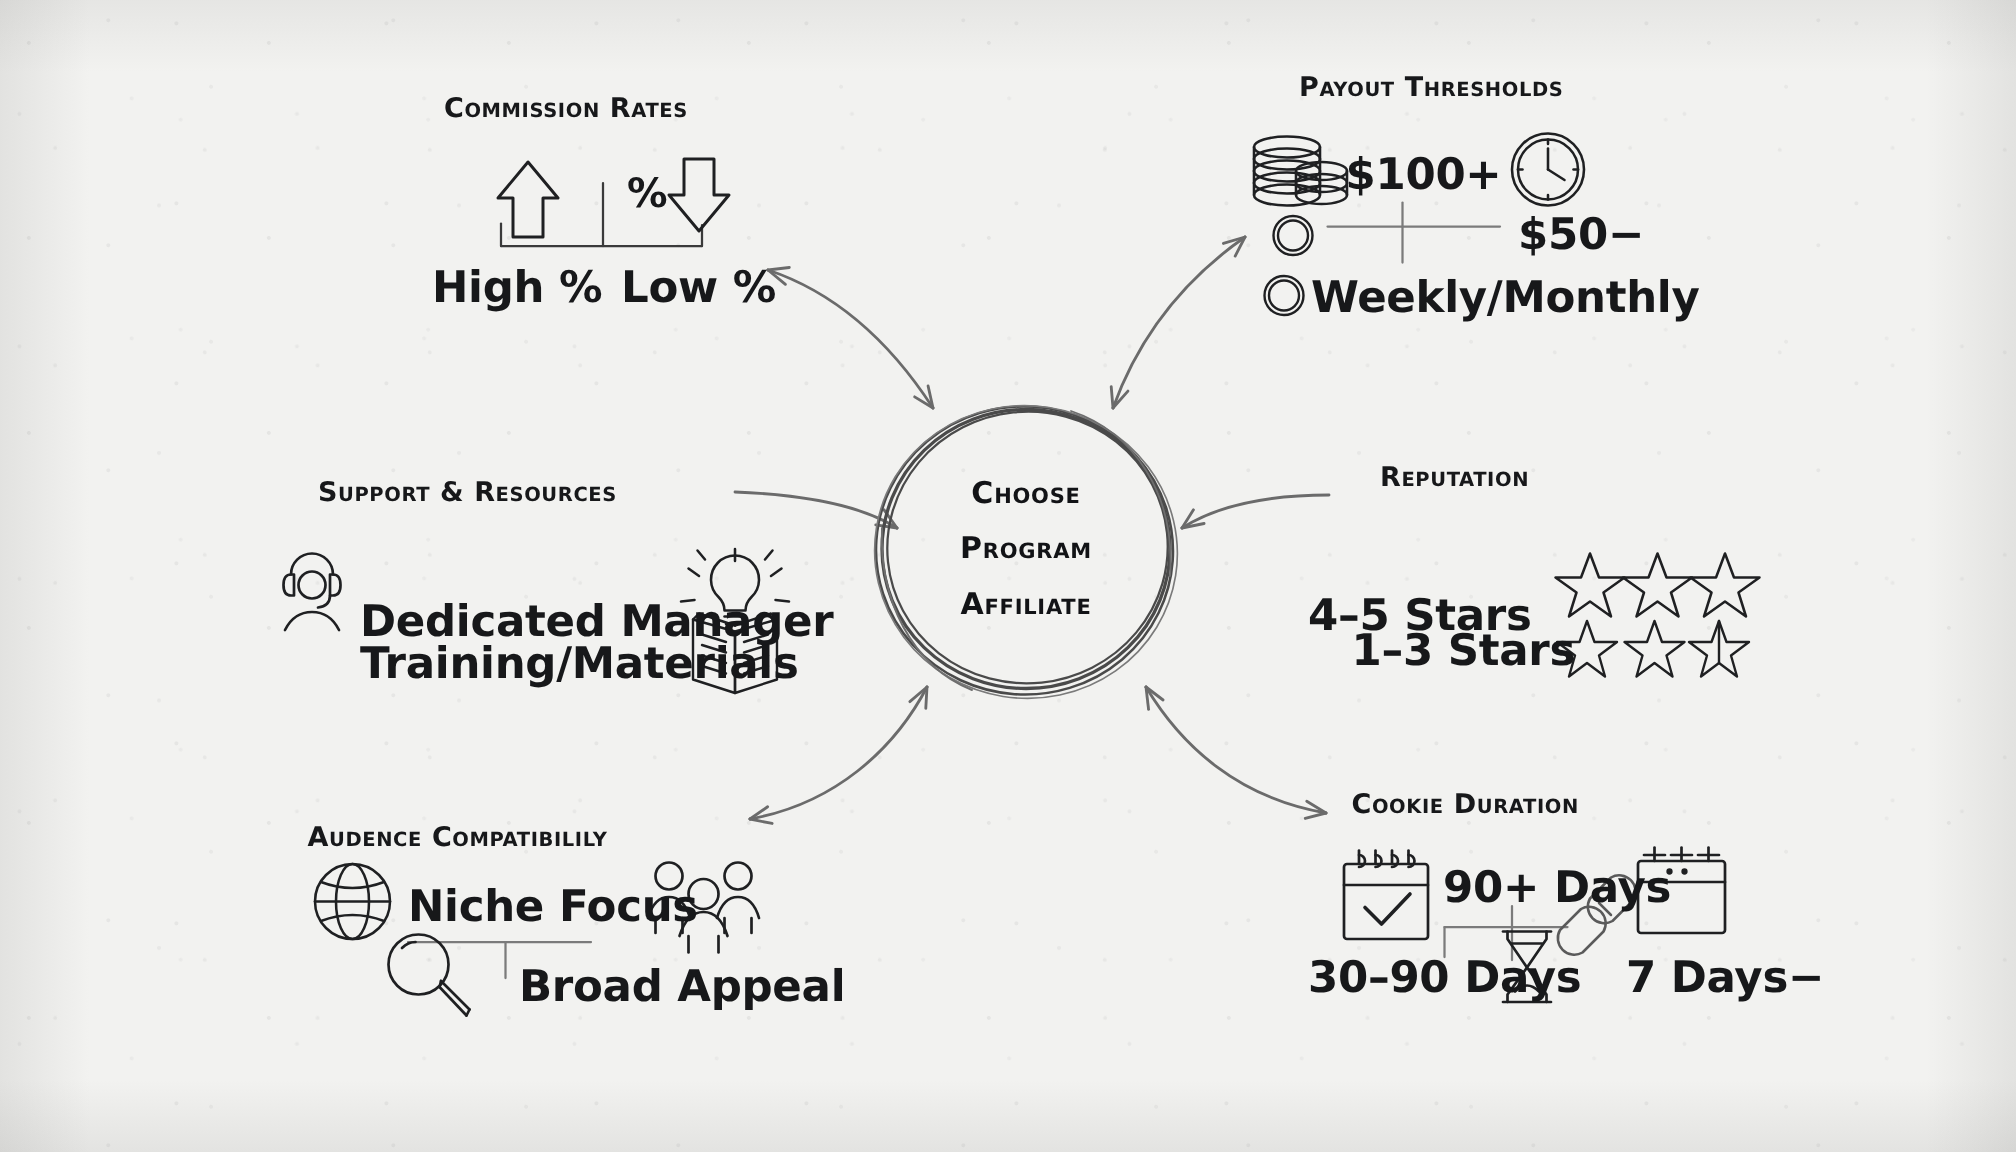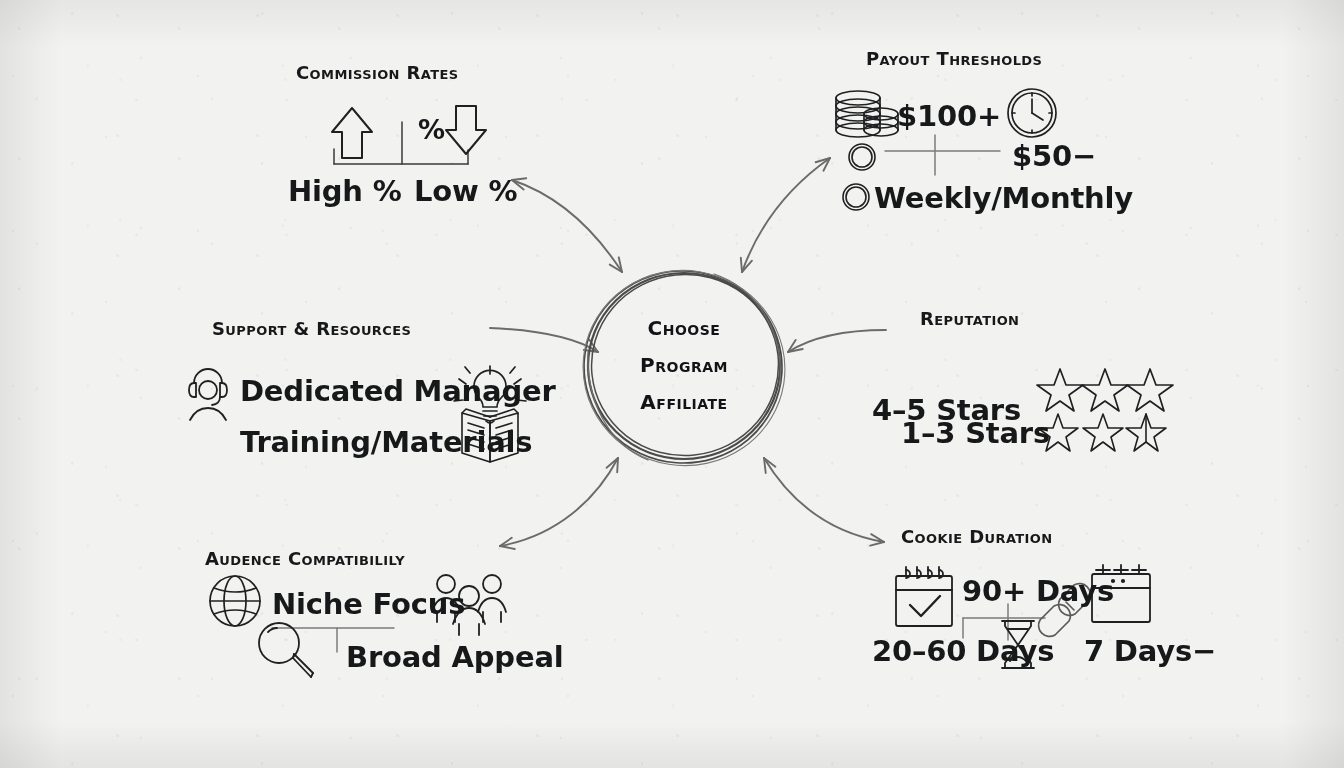--- a/index.html
+++ b/index.html
@@ -340,29 +340,29 @@
   <div class="lbl item" style="left:418px;top:114px;font-size:27px;">%</div>
   <div class="lbl item" style="left:288px;top:174px;">High %</div>
   <div class="lbl item" style="left:414px;top:174px;">Low %</div>
 
   <div class="lbl heading" style="left:866px;top:48px;">Payout Thresholds</div>
   <div class="lbl item" style="left:897px;top:99px;">$100+</div>
   <div class="lbl item" style="left:1012px;top:139px;">$50−</div>
   <div class="lbl item" style="left:874px;top:181px;">Weekly/Monthly</div>
 
   <div class="lbl heading" style="left:212px;top:318px;">Support &amp; Resources</div>
-  <div class="lbl item" style="left:240px;top:374px;">Dedicated Manager</div>
+  <div class="lbl item" style="left:240px;top:397px;">Dedicated Manager</div>
   <div class="lbl item" style="left:240px;top:425px;">Training/Materials</div>
 
   <div class="lbl heading" style="left:904px;top:308px;margin-left:16px;">Reputation</div>
   <div class="lbl item" style="left:872px;top:373px;margin-top:20px;">4–5 Stars</div>
   <div class="lbl item" style="left:878px;top:416px;margin-left:23px;">1–3 Stars</div>
 
   <div class="lbl heading" style="left:205px;top:526px;margin-top:22px;">Audence Compatibilily</div>
   <div class="lbl item" style="left:272px;top:587px;">Niche Focus</div>
   <div class="lbl heading" style="left:901px;top:526px;">Cookie Duration</div>
 
   <div class="lbl item" style="left:346px;top:640px;">Broad Appeal</div>
   <div class="lbl item" style="left:962px;top:574px;">90+ Days</div>
-  <div class="lbl item" style="left:872px;top:634px;">20–60 Days</div>
+  <div class="lbl item" style="left:872px;top:634px;">30–90 Days</div>
   <div class="lbl item" style="left:1084px;top:634px;">7 Days−</div>
 
 </div>
 
 </body></html>

